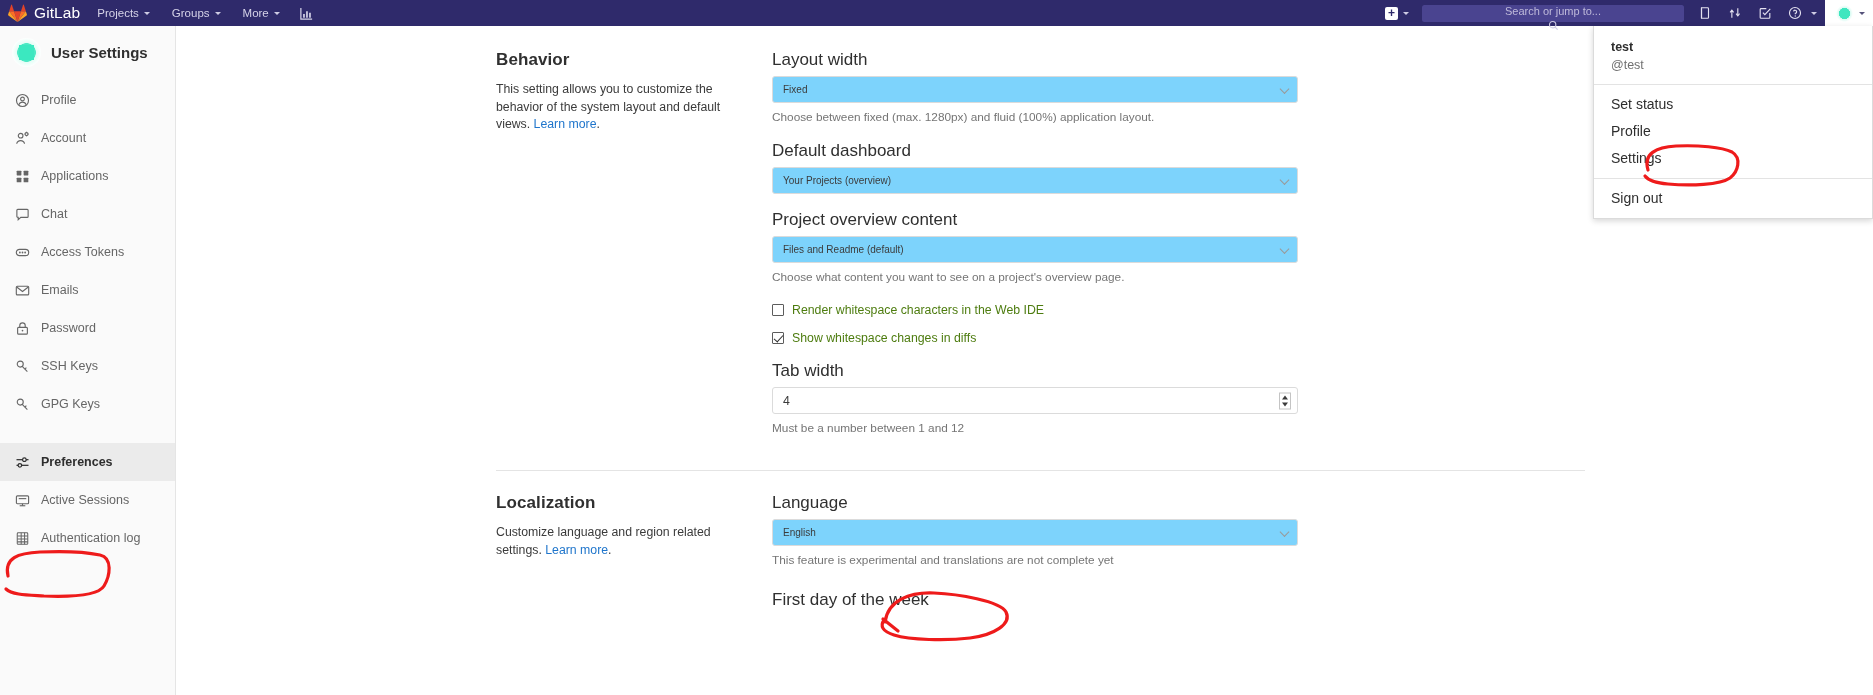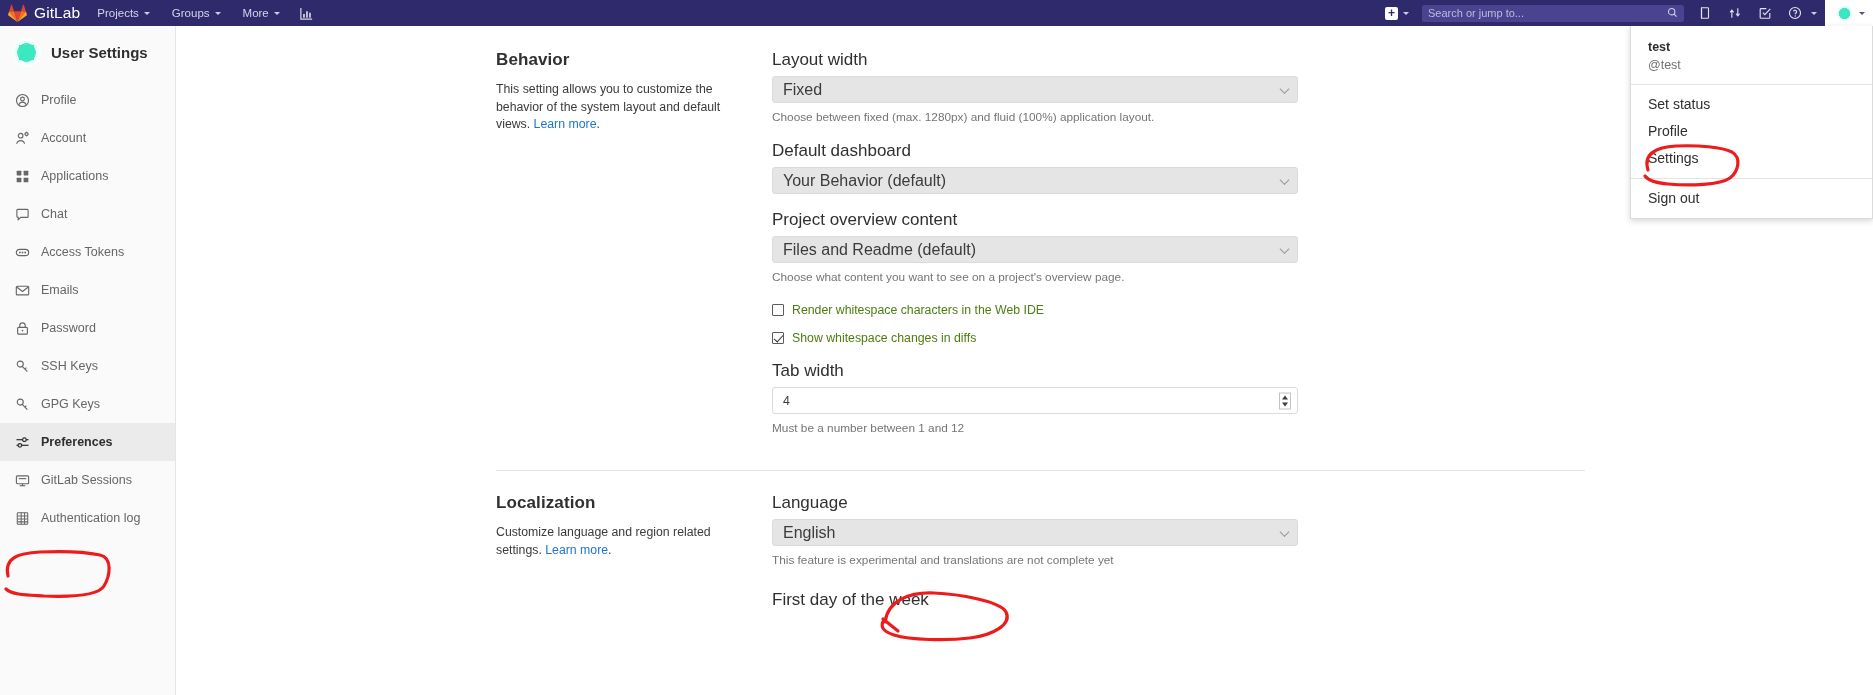--- a/index.html
+++ b/index.html
@@ -60,37 +60,38 @@
     font-size: 12px; line-height: 11px; font-weight: 700;
     display: flex; align-items: center; justify-content: center;
   }
 
   #search-box {
     width: 262px; height: 17px;
     background: #4a4490; border-radius: 2.5px;
     display: flex; align-items: center;
     padding: 0 6px; margin: 0 6px;
     cursor: text;
+    flex-direction: column;
   }
   #search-box .ph { color: #bfbada; font-size: 11px; flex: 1; }
   .navbar-avatar {
     width: 19px; height: 19px; border-radius: 50%;
     background: radial-gradient(circle at 50% 50%, #3ee6bf 0%, #3ee6bf 46%, #d9fbf2 48%, #ffffff 70%);
     border: 1px solid #ffffff;
   }
   .avatar-group {
     display: flex; align-items: center; gap: 5px;
     background: #ffffff; height: 26px; padding: 0 8px 0 10px; cursor: pointer;
   }
   .avatar-group .caret { border-top-color: #55527a; }
 
   
   #user-dropdown {
     position: absolute; top: 26px; right: 0;
-    width: 243px;
+    width: 280px;
     background: #ffffff;
     border: 1px solid #dbdbdb;
     border-top: none;
     box-shadow: 0 2px 6px rgba(0,0,0,.16);
     z-index: 70;
     padding: 4px 0 0 0;
   }
   .dd-header { padding: 9px 17px 10px 17px; }
   .dd-name { font-size: 12.5px; color: #2e2e2e; font-weight: 700; line-height: 17px; }
   .dd-handle { font-size: 12.5px; color: #707070; line-height: 18px; }
@@ -125,21 +126,21 @@
   .sb-title { font-size: 15px; color: #303030; font-weight: 700; }
 
   .sb-item {
     display: flex; align-items: center; gap: 11px;
     height: 38px; padding: 0 10px 0 14px;
     font-size: 12.5px; color: #666666;
     cursor: pointer;
     position: relative;
   }
   .sb-item.active {
-    background: #ebebeb; color: #2e2e2e; font-weight: 700;
+    background: #ebebeb; color: #2e2e2e; font-weight: 700; margin-top: 20px;
   }
   .sb-ico { width: 16px; height: 16px; flex: none; display: flex; align-items: center; justify-content: center; }
   .sb-ico svg { display: block; }
 
   
   #content {
     position: absolute; top: 26px; left: 192px;
     width: 1697px; height: 669px;
     background: #ffffff;
     overflow: hidden;
@@ -162,24 +163,24 @@
   .field { margin-bottom: 16px; }
   .field-label {
     display: block;
     font-size: 17px; font-weight: 400; color: #303030;
     margin-bottom: 6px;
   }
   .select-ctl {
     position: relative;
     width: 100%; height: 27px;
     border: 1px solid #dbdbdb; border-radius: 3px;
-    background: #e5e5e5;
+    background: #7dd3fc;
     display: flex; align-items: center;
     padding: 0 19px 0 10px;
-    font-size: 16px; color: #3b3b3b;
+    font-size: 10px; color: #3b3b3b;
     cursor: pointer;
   }
   .select-ctl .chev {
     position: absolute; right: 9px; top: 50%;
     width: 7px; height: 7px;
     border-right: 1.4px solid #999; border-bottom: 1.4px solid #999;
     transform: translateY(-65%) rotate(45deg);
   }
   .helper { font-size: 11.8px; color: #757575; margin-top: 6px; line-height: 16px; }
 
@@ -483,21 +484,21 @@
 
   <div class="sb-item">
     <span class="sb-ico">
       <svg width="15" height="15" viewBox="0 0 16 16" fill="none" stroke="#666" stroke-width="1.2">
         <rect x="1.5" y="3" width="13" height="8.4" rx="1"></rect>
         <path d="M5 13.6 h6"></path>
           <path d="M8 11.4 v2.2"></path>
         <path d="M4 6 h8"></path>
       </svg>
     </span>
-    <span>GitLab Sessions</span>
+    <span>Active Sessions</span>
   </div>
 
   <div class="sb-item">
     <span class="sb-ico">
       <svg width="15" height="15" viewBox="0 0 16 16" fill="none" stroke="#666" stroke-width="1.1">
         <rect x="2.4" y="1.8" width="11.2" height="12.4" rx="1"></rect>
         <path d="M2.4 5.4 h11.2 M2.4 8.6 h11.2 M2.4 11.6 h11.2 M6.6 1.8 v12.4 M10.2 1.8 v12.4"></path>
       </svg>
     </span>
     <span>Authentication log</span>
@@ -522,21 +523,21 @@
         <div class="select-ctl">
           <span>Fixed</span>
           <i class="chev"></i>
         </div>
         <div class="helper">Choose between fixed (max. 1280px) and fluid (100%) application layout.</div>
       </div>
 
       <div class="field">
         <label class="field-label">Default dashboard</label>
         <div class="select-ctl">
-          <span>Your Behavior (default)</span>
+          <span>Your Projects (overview)</span>
           <i class="chev"></i>
         </div>
       </div>
 
       <div class="field">
         <label class="field-label">Project overview content</label>
         <div class="select-ctl">
           <span>Files and Readme (default)</span>
           <i class="chev"></i>
         </div>

